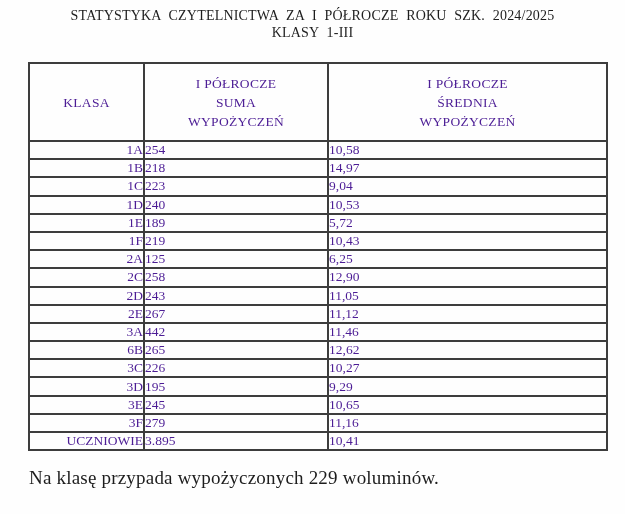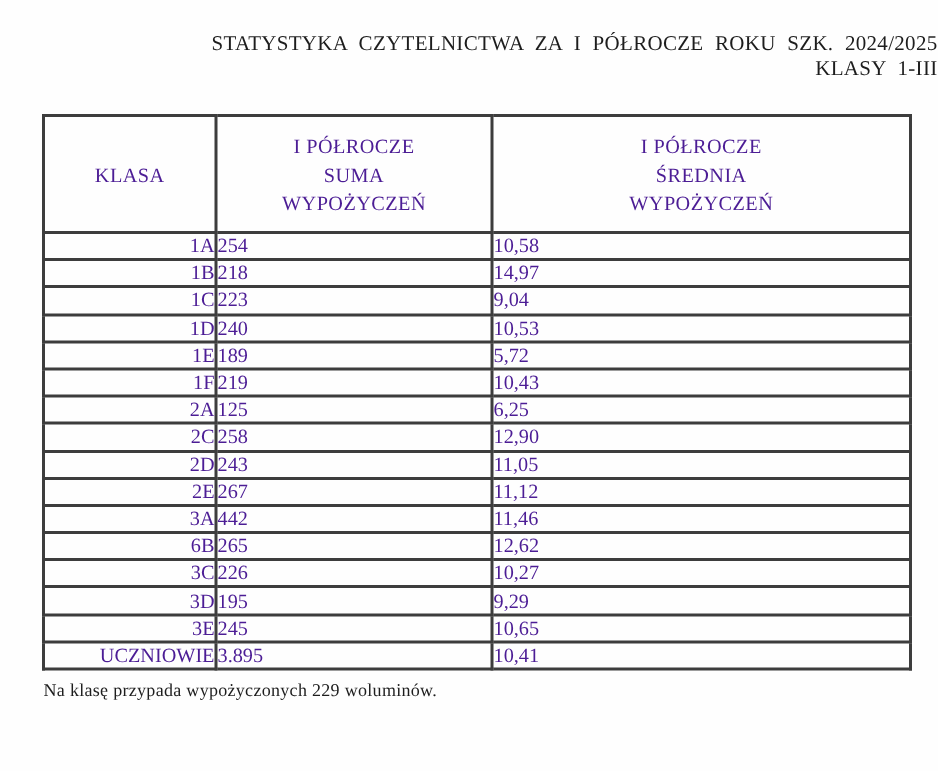--- a/index.html
+++ b/index.html
@@ -10,22 +10,22 @@
   .page {
     position: relative;
     width: 625px;
     height: 514px;
     background: #fefefe;
     font-family: "Liberation Serif", serif;
     color: #1d1d1d;
     overflow: hidden;
   }
   .title-block {
-    margin-top: 21px;
-    text-align: right;
+    margin-top: 7px;
+    text-align: center;
     font-size: 14px;
     line-height: 17px;
     word-spacing: 4px;
     letter-spacing: 0.2px;
   }
   table.stats {
     margin-left: 28px;
     margin-top: 21px;
     width: 578px;
     border-collapse: collapse;
@@ -54,22 +54,22 @@
     height: 16.2px;
     line-height: 16px;
     vertical-align: middle;
   }
   table.stats td.klasa {
     text-align: right;
     padding-left: 5px;
   }
   .footer-note {
     margin-left: 29px;
-    margin-top: 6px;
-    font-size: 12px;
+    margin-top: 16px;
+    font-size: 19px;
     letter-spacing: 0.2px;
   }
 </style>
 </head>
 <body>
 
 <div class="page">
 
   <div class="title-block">
     <div>STATYSTYKA CZYTELNICTWA ZA I PÓŁROCZE ROKU SZK. 2024/2025</div>
@@ -159,20 +159,25 @@
           <td class="klasa">3D</td>
           <td class="suma">195</td>
           <td class="srednia">9,29</td>
         </tr>
         <tr>
           <td class="klasa">3E</td>
           <td class="suma">245</td>
           <td class="srednia">10,65</td>
         </tr>
         <tr>
+          <td class="klasa">3F</td>
+          <td class="suma">279</td>
+          <td class="srednia">11,16</td>
+        </tr>
+        <tr>
           <td class="klasa">UCZNIOWIE</td>
           <td class="suma">3.895</td>
           <td class="srednia">10,41</td>
         </tr>
       </tbody>
   </table>
 
   <div class="footer-note">Na klasę przypada wypożyczonych 229 woluminów.</div>
 
 </div>

